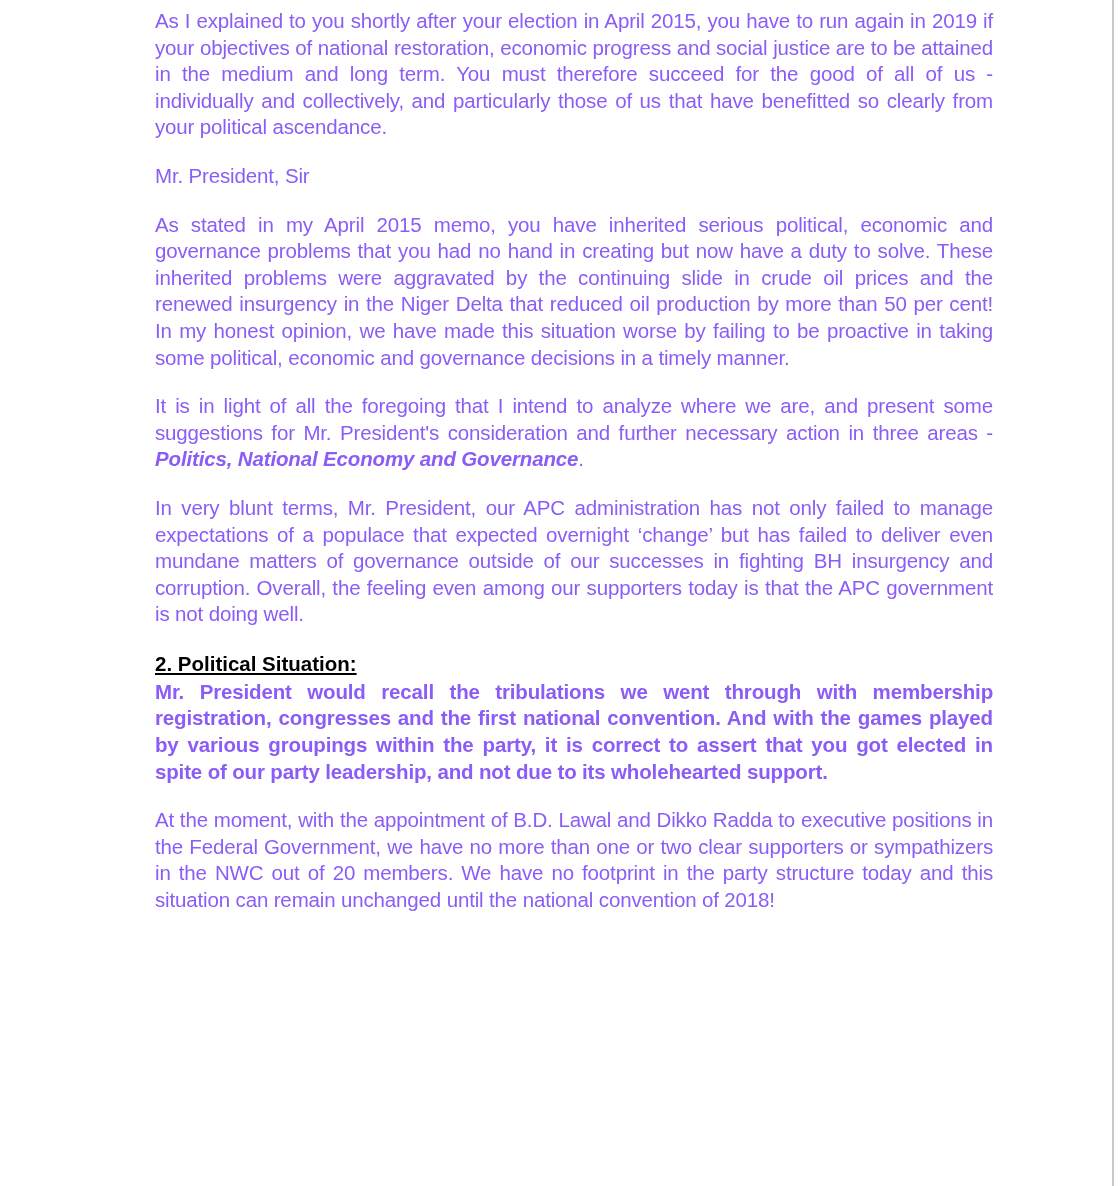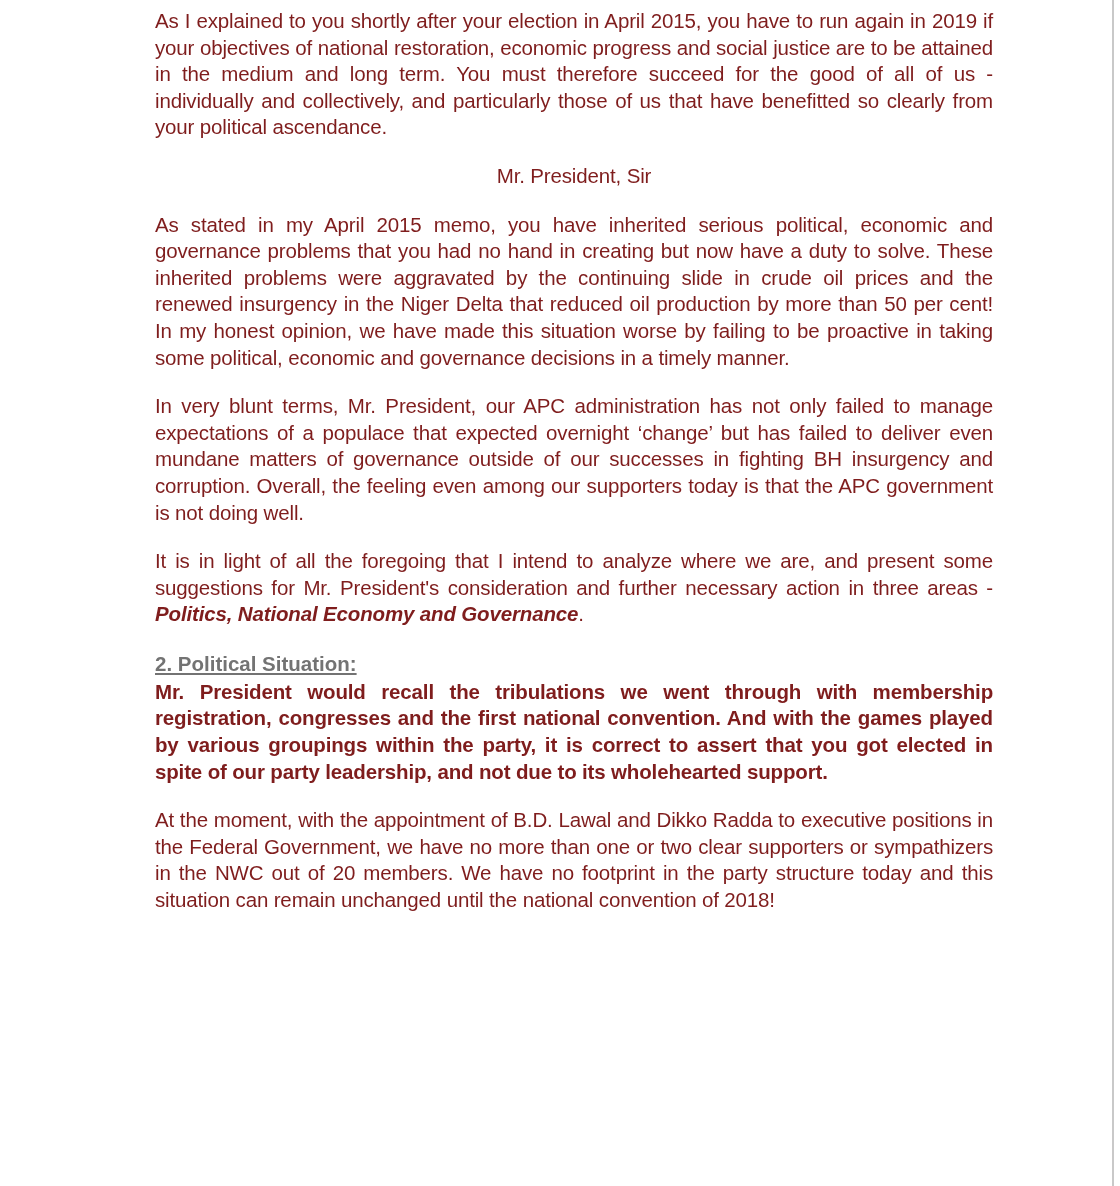--- a/index.html
+++ b/index.html
@@ -37,36 +37,36 @@
     top: 8px;
     width: 838px;
   }
   p.para {
     margin: 0 0 22px 0;
     font-size: 20.5px;
     line-height: 26.6px;
     text-align: justify;
     text-justify: inter-word;
     letter-spacing: -0.15px;
-    color: #7f1d1d;
+    color: #8b5cf6;
   }
   p.para.nojust {
-    text-align: center;
+    text-align: left;
   }
   p.tight {
     margin-bottom: 0;
     font-weight: bold;
   }
   .heading {
     margin: 0 0 2px 0;
     font-size: 20.5px;
     line-height: 27px;
     font-weight: bold;
     text-decoration: underline;
-    color: #737373;
+    color: #000000;
   }
   .bolditalic {
     font-weight: bold;
     font-style: italic;
   }
   .section-block {
     margin-bottom: 22px;
   }
 </style>
 </head>
@@ -76,23 +76,23 @@
   <div class="right-rule"></div>
 
   <div class="content">
 
     <p class="para">As I explained to you shortly after your election in April 2015, you have to run again in 2019 if your objectives of national restoration, economic progress and social justice are to be attained in the medium and long term. You must therefore succeed for the good of all of us - individually and collectively, and particularly those of us that have benefitted so clearly from your political ascendance.</p>
 
     <p class="para nojust">Mr. President, Sir</p>
 
     <p class="para">As stated in my April 2015 memo, you have inherited serious political, economic and governance problems that you had no hand in creating but now have a duty to solve. These inherited problems were aggravated by the continuing slide in crude oil prices and the renewed insurgency in the Niger Delta that reduced oil production by more than 50 per cent! In my honest opinion, we have made this situation worse by failing to be proactive in taking some political, economic and governance decisions in a timely manner.</p>
 
+    <p class="para"><span>It is in light of all the foregoing that I intend to analyze where we are, and present some suggestions for Mr. President's consideration and further necessary action in three areas - </span><span class="bolditalic">Politics, National Economy and Governance</span><span>.</span></p>
+
     <p class="para">In very blunt terms, Mr. President, our APC administration has not only failed to manage expectations of a populace that expected overnight ‘change’ but has failed to deliver even mundane matters of governance outside of our successes in fighting BH insurgency and corruption. Overall, the feeling even among our supporters today is that the APC government is not doing well.</p>
-
-    <p class="para"><span>It is in light of all the foregoing that I intend to analyze where we are, and present some suggestions for Mr. President's consideration and further necessary action in three areas - </span><span class="bolditalic">Politics, National Economy and Governance</span><span>.</span></p>
 
     <div class="section-block">
       <p class="heading">2. Political Situation:</p>
       <p class="para tight">Mr. President would recall the tribulations we went through with membership registration, congresses and the first national convention. And with the games played by various groupings within the party, it is correct to assert that you got elected in spite of our party leadership, and not due to its wholehearted support.</p>
     </div>
 
     <p class="para">At the moment, with the appointment of B.D. Lawal and Dikko Radda to executive positions in the Federal Government, we have no more than one or two clear supporters or sympathizers in the NWC out of 20 members. We have no footprint in the party structure today and this situation can remain unchanged until the national convention of 2018!</p>
 
   </div>
 </div>

